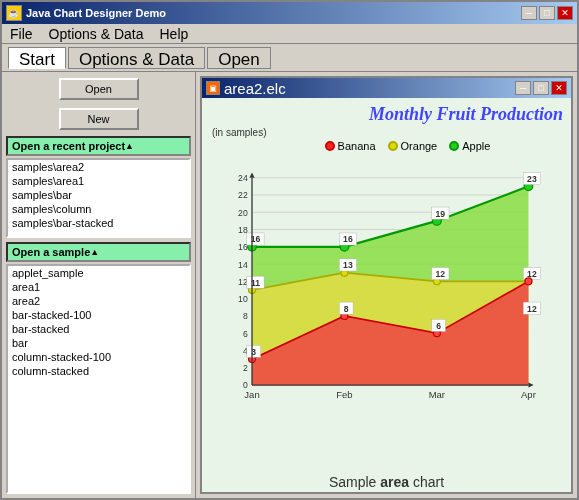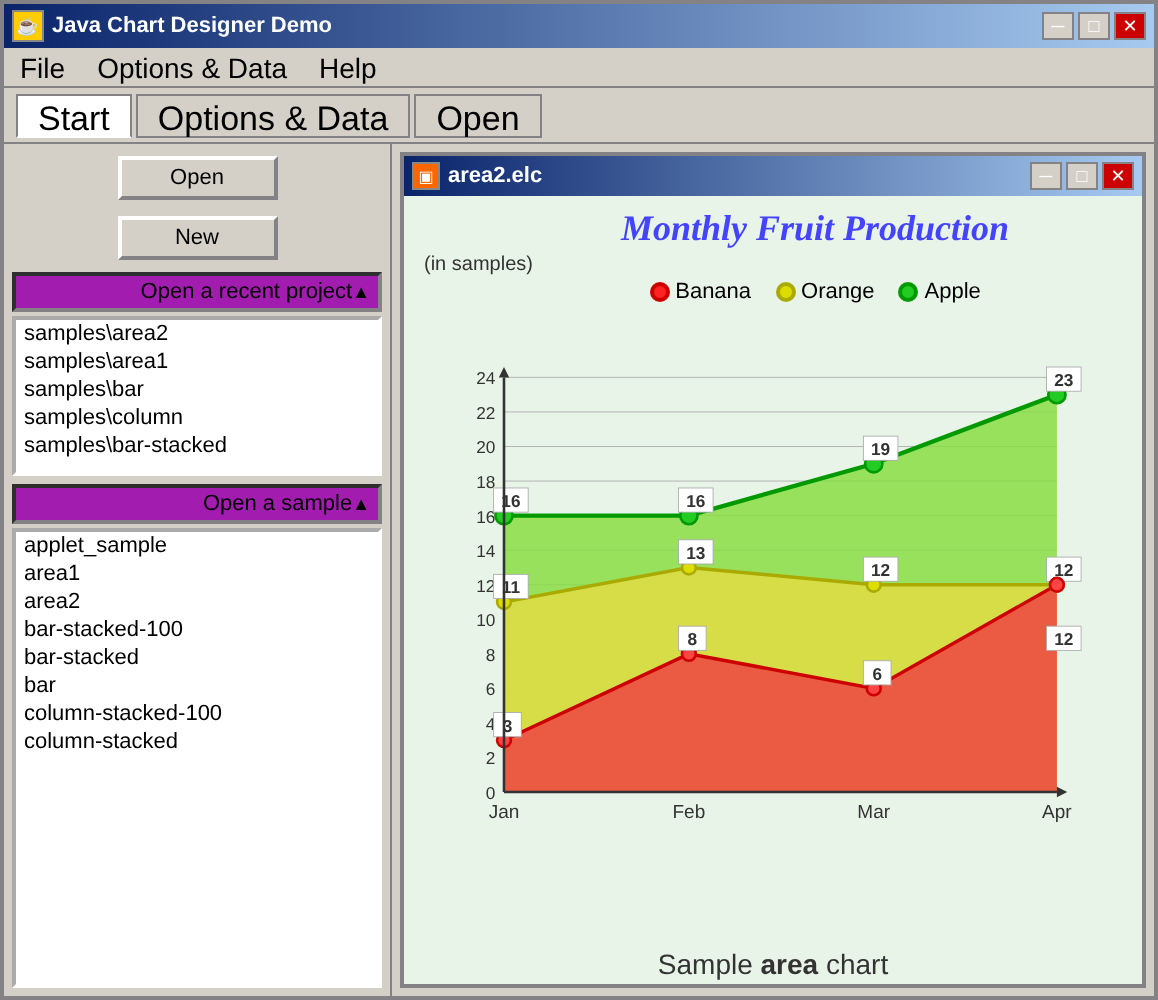--- a/index.html
+++ b/index.html
@@ -114,28 +114,29 @@
       background: #d4d0c8;
       border: 2px solid;
       border-color: #ffffff #848284 #848284 #ffffff;
       font-size: 11px;
       cursor: pointer;
       margin: 2px auto;
       display: block;
     }
 
     .section-header {
-      background: #a21caf;
+      background: #86efac;
       border: 2px inset #848284;
       height: 20px;
       display: flex;
       align-items: center;
-      justify-content: flex-end;
+      justify-content: flex-start;
       padding: 0 4px;
       font-size: 11px;
+      font-weight: bold;
     }
     .section-header-arrow {
       font-size: 9px;
     }
 
     .list-box {
       border: 2px inset #ffffff;
       background: #ffffff;
       overflow-y: auto;
       flex: 1;
@@ -182,54 +183,54 @@
       flex-shrink: 0;
     }
     .chart-title-icon {
       width: 14px; height: 14px;
       background: #ff6600;
       border: 1px solid #888;
       font-size: 8px;
       display: flex; align-items: center; justify-content: center;
       color: white;
     }
-    .chart-title-text { flex: 1; font-size: 11px; font-weight: bold; }
+    .chart-title-text { flex: 1; font-size: 15px; font-weight: normal; }
     .chart-title-btns { display: flex; gap: 2px; }
 
     .chart-area {
       flex: 1;
       background: #e8f4e8;
       position: relative;
       overflow: hidden;
       padding: 6px 8px 20px 50px;
     }
 
     .chart-title-label {
-      text-align: center;
+      text-align: right;
       font-size: 18px;
       font-style: italic;
       color: #4444ff;
       font-weight: bold;
       margin-bottom: 2px;
       font-family: 'Times New Roman', serif;
     }
 
     .chart-subtitle {
       font-size: 10px;
       color: #333;
       margin-left: -40px;
       margin-bottom: 2px;
     }
 
     .legend {
       display: flex;
       align-items: center;
       justify-content: center;
       gap: 12px;
-      margin-bottom: 19px;
+      margin-bottom: 8px;
       font-size: 11px;
     }
     .legend-item {
       display: flex; align-items: center; gap: 3px;
     }
     .legend-dot {
       width: 10px; height: 10px;
       border-radius: 50%;
       border: 2px solid;
     }

